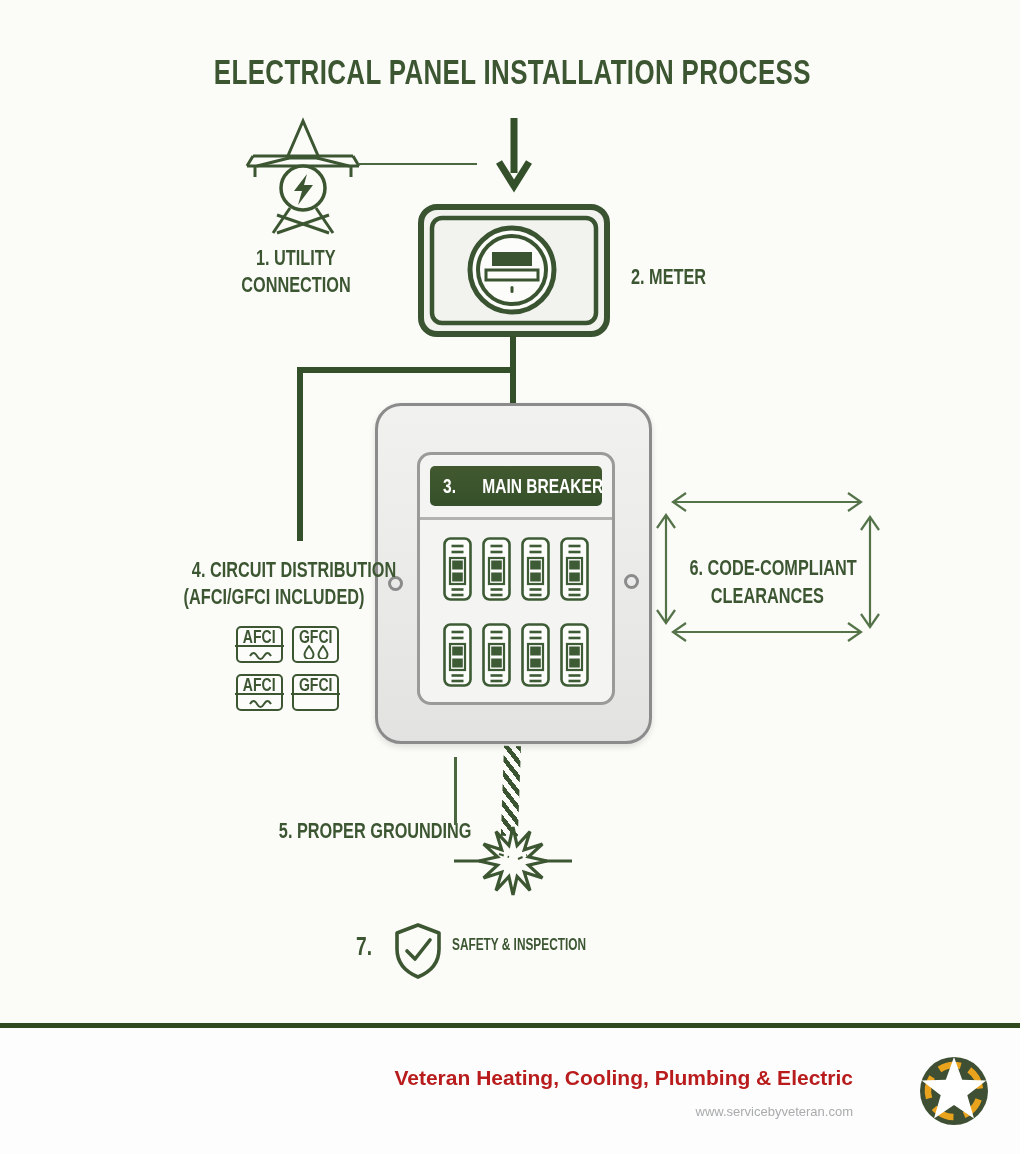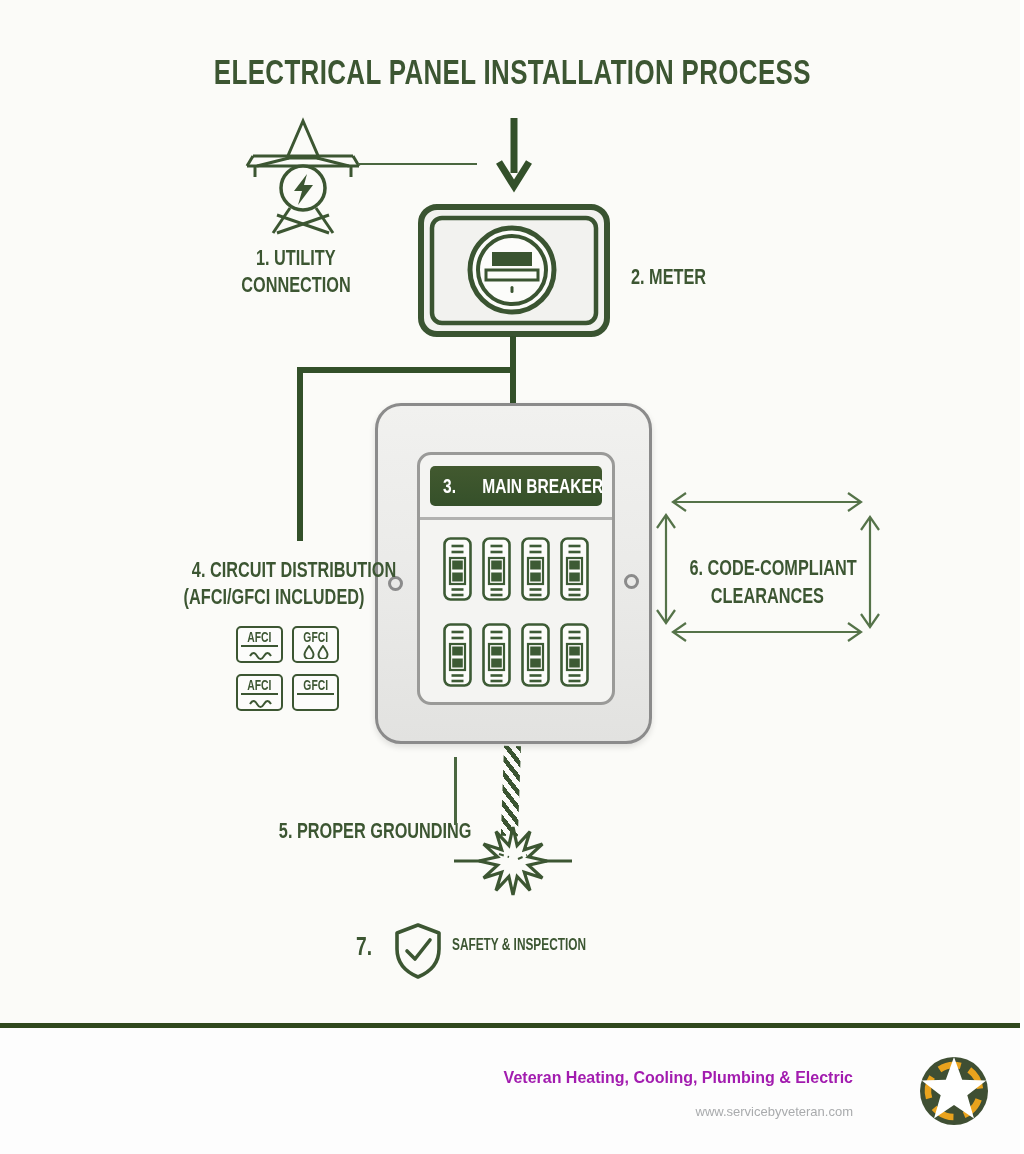--- a/index.html
+++ b/index.html
@@ -46,38 +46,38 @@
   
   .clear-label { top:542px; left:660px; width:215px; text-align:center; font-size:22px; line-height:28px;margin-top:12px; }
   
   .circuit-label { top:556px; left:120px; width:228px; text-align:right; font-size:22px; line-height:27px; }
   .afci-grid { top:626px; left:236px; display:grid; grid-template-columns:47px 47px; gap:11px 9px; }
   .sbox {
     width:47px; height:37px; border:2.5px solid #3c5632; border-radius:5px;
     display:flex; flex-direction:column; align-items:center; justify-content:flex-start;
     padding-top:2px; background:rgba(255,255,255,.4);
   }
-  .sbox .t { font-size:14px; font-weight:bold; line-height:14px; }
+  .sbox .t { font-size:19px; font-weight:bold; line-height:14px; }
   .sbox .u { border-bottom:2px solid #3c5632; padding:0 2px 1px 2px; }
   .sbox .sym { margin-top:1px; height:13px; display:flex; align-items:center; }
   
   .ground-label { top:818px; left:245px; width:196px; text-align:left; font-size:22px; }
   .rod {
     top:746px; left:504px; width:17px; height:90px;
     background:repeating-linear-gradient(50deg,#3a5431 0px,#3a5431 4.5px,rgba(0,0,0,0) 4.5px,rgba(0,0,0,0) 9.5px);
     transform:rotate(2deg); transform-origin:top center;
   }
   
   .safety-num { top:931px; left:356px; font-size:26px; font-weight:bold; }
   .safety-label { top:936px; left:452px; font-size:16px; }
   
   .footer-divider { top:1023px; left:0; width:1024px; height:5px; background:#2f481d; }
   .footer { top:1028px; left:0; width:1024px; height:126px; background:#fdfdfd; }
   .footer-text { position:absolute; right:171px; top:38px; text-align:right; }
-  .footer-company { font-size:16px; font-weight:bold; color:#a21caf; line-height:23px; }
+  .footer-company { font-size:21px; font-weight:bold; color:#b91c1c; line-height:23px; }
   .footer-site { font-size:13px; color:#a9abad; line-height:21px;margin-top:12px; }
 </style>
 </head>
 <body>
 
 <div class="canvas">
 
   <div class="abs title">
     <span class="cond">ELECTRICAL PANEL INSTALLATION PROCESS</span>
   </div>

